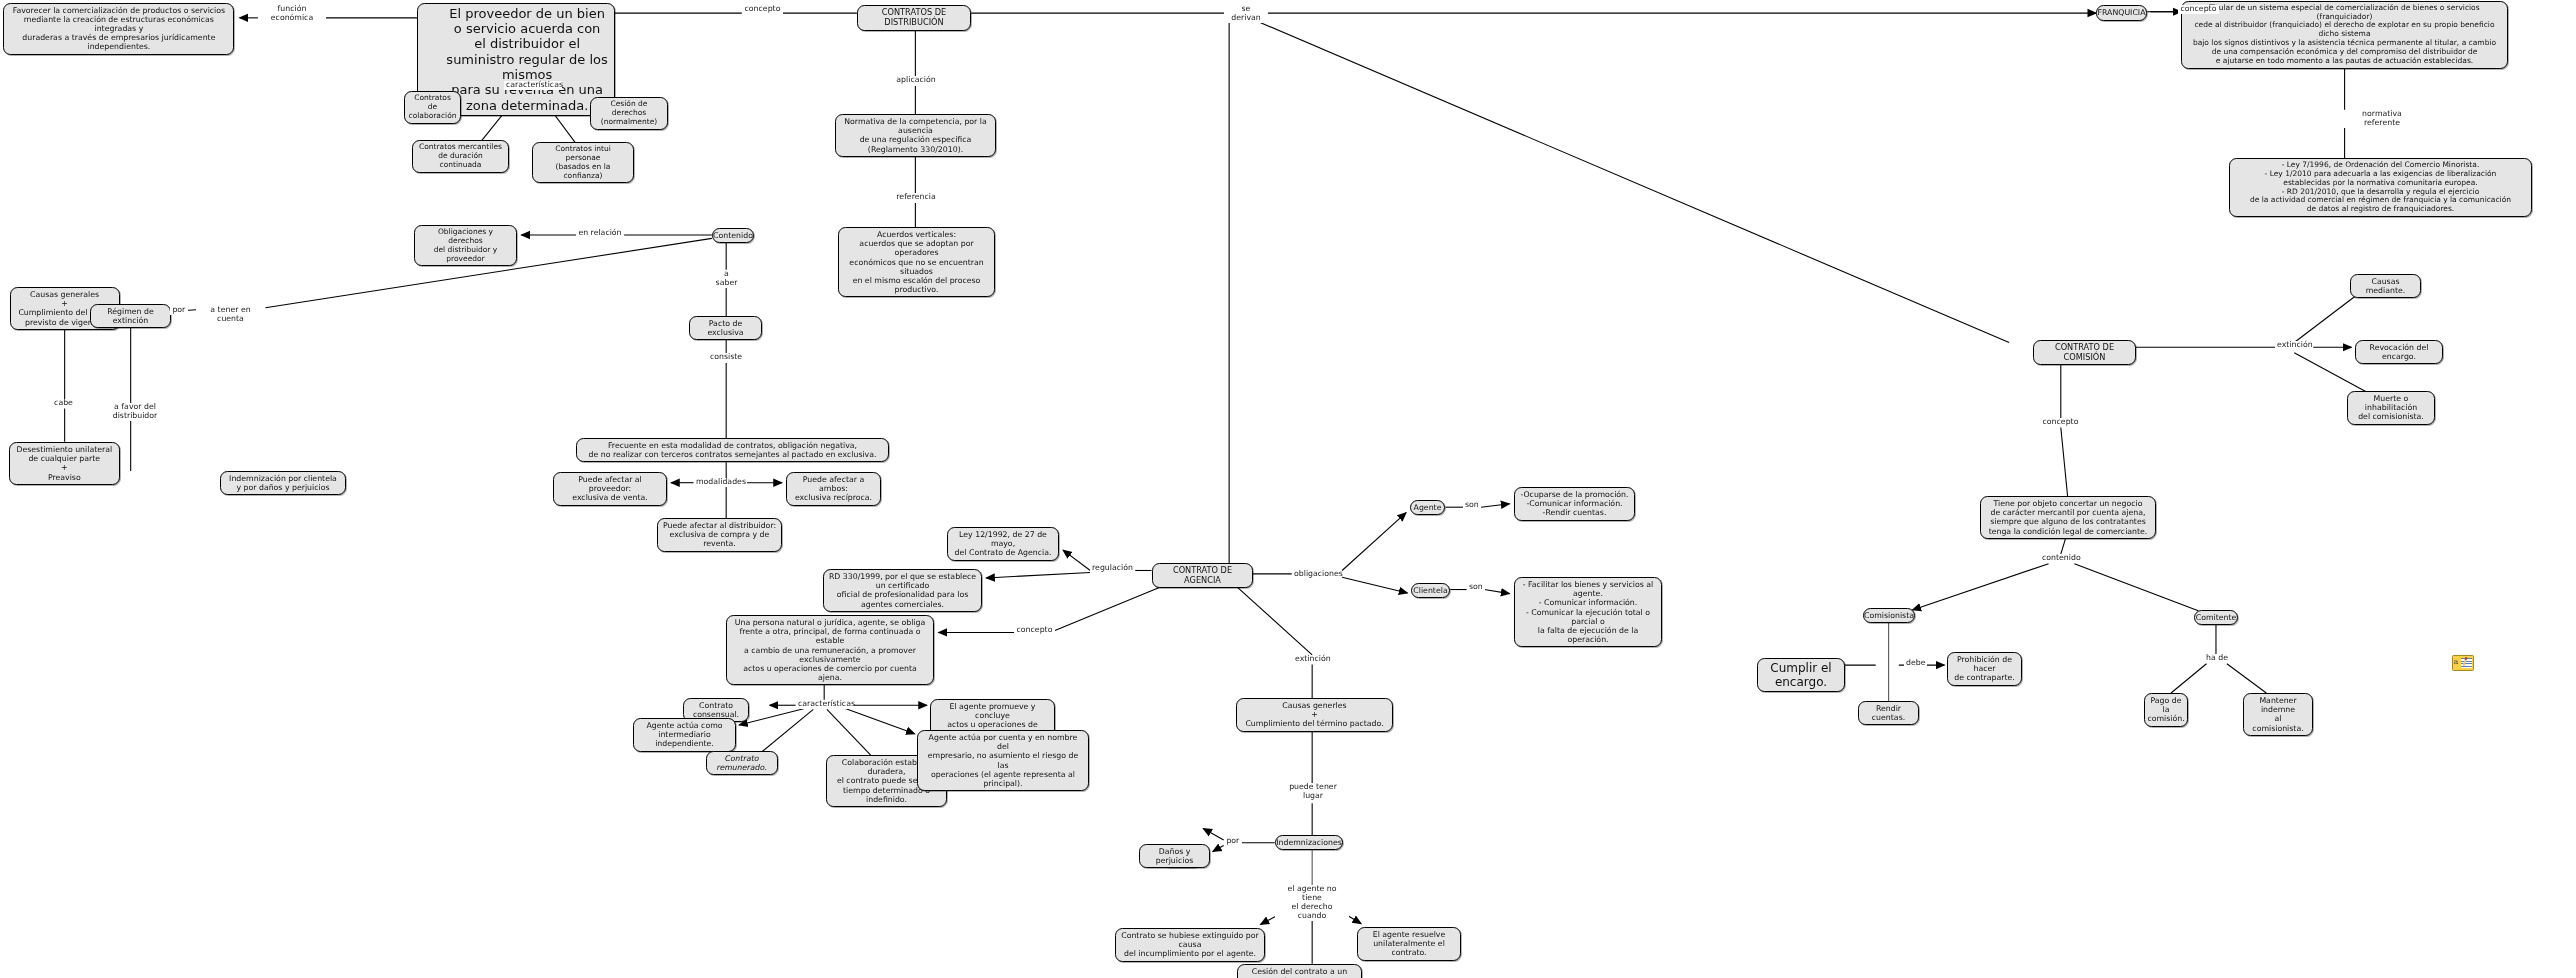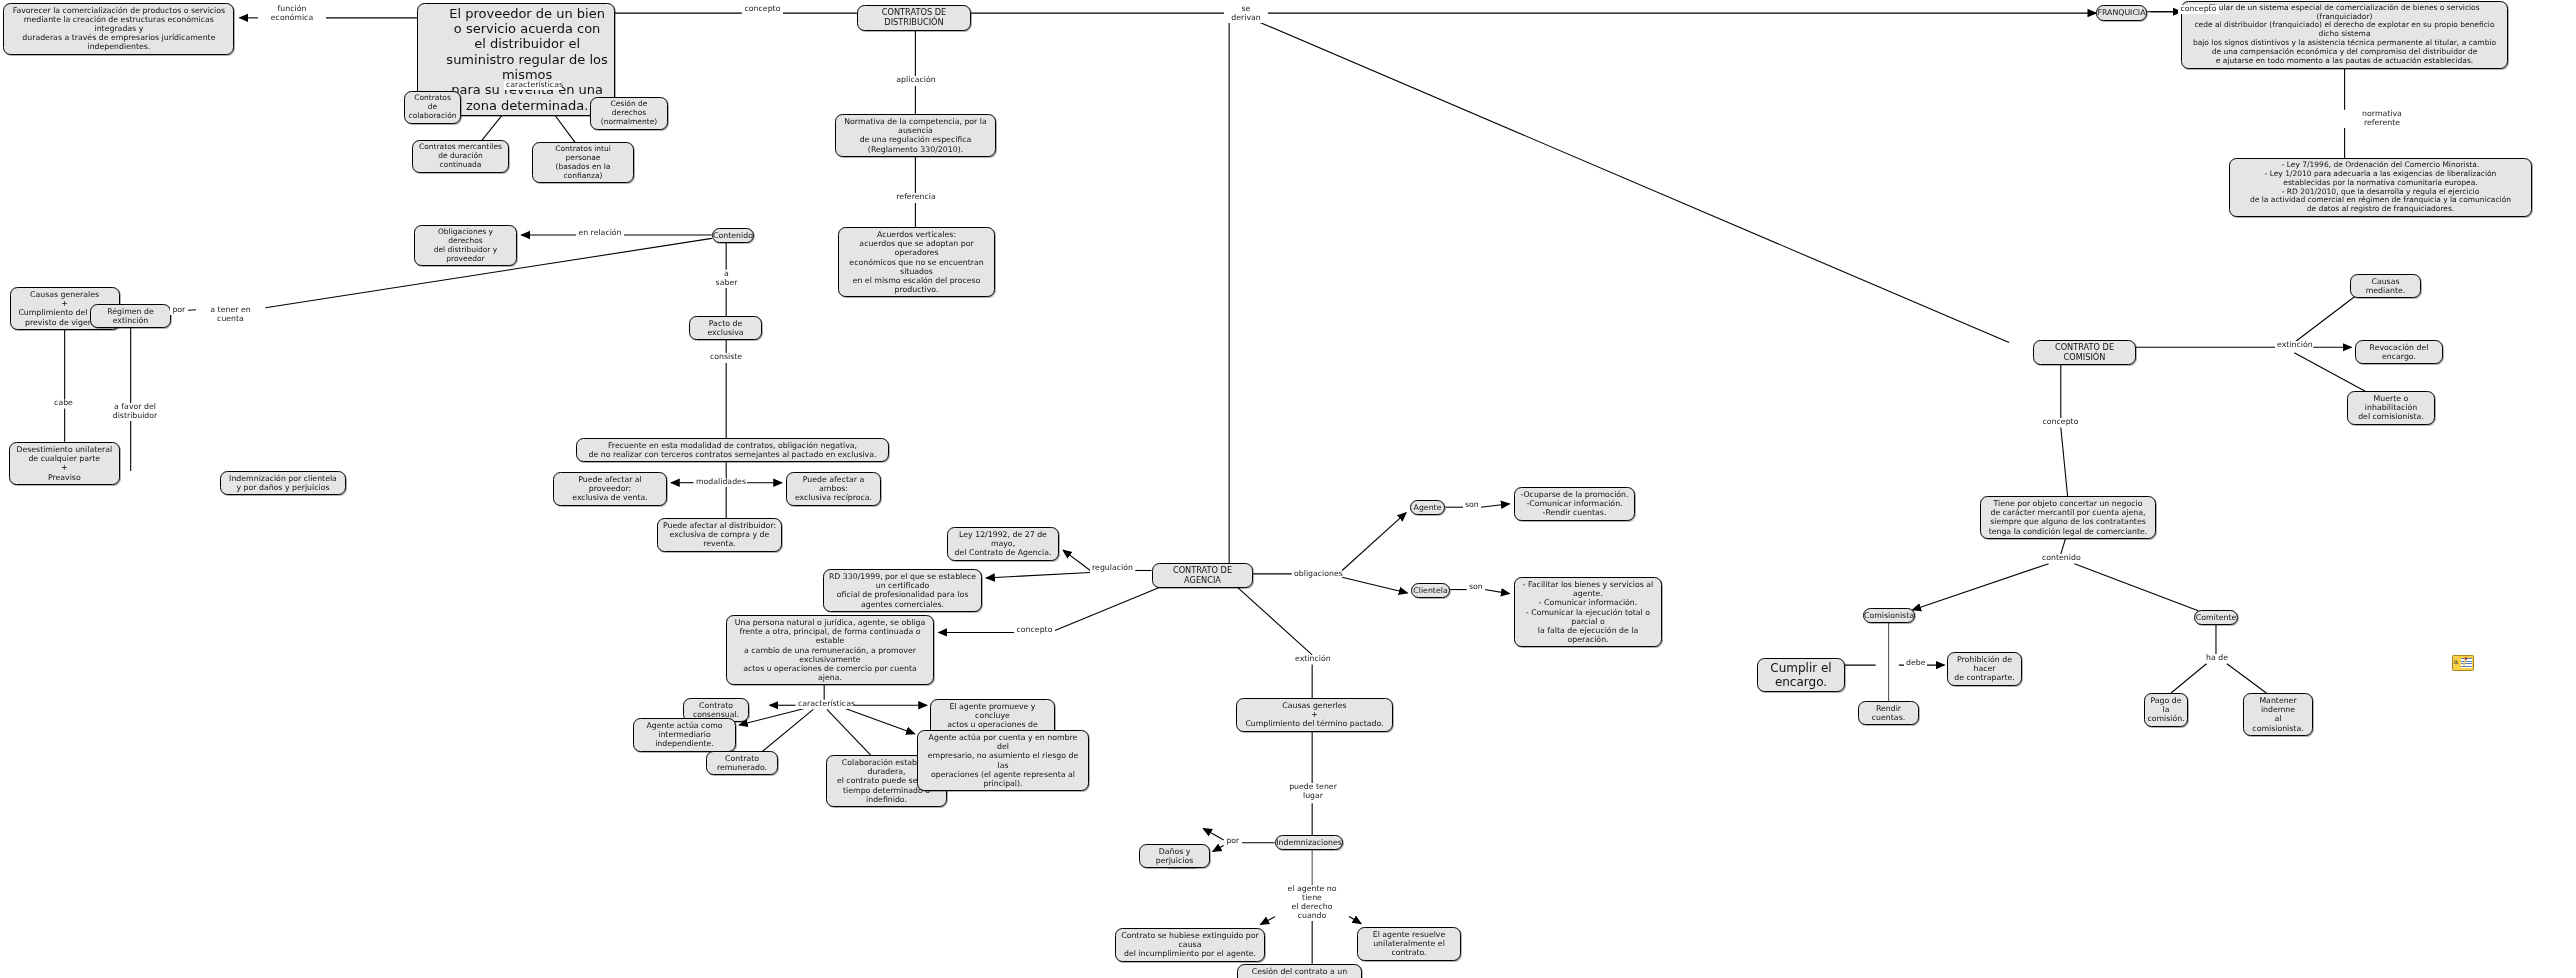--- a/index.html
+++ b/index.html
@@ -265,21 +265,21 @@
       <div class="node" style="left: 823px; top: 569px; width: 159px; min-height: 22.5px; font-size: 7.8px;">RD 330/1999, por el que se establece un certificado
 oficial de profesionalidad para los agentes comerciales.</div>
       <div class="node" style="left: 1152px; top: 563px; width: 101px; min-height: 14.3px; font-size: 8.2px;">CONTRATO DE AGENCIA</div>
       <div class="node" style="left: 726px; top: 615px; width: 208px; min-height: 35px; font-size: 7.8px;">Una persona natural o jurídica, agente, se obliga
 frente a otra, principal, de forma continuada o estable
 a cambio de una remuneración, a promover exclusivamente
 actos u operaciones de comercio por cuenta ajena.</div>
       <div class="node" style="left: 683px; top: 698px; width: 66px; min-height: 14.3px; font-size: 7.8px;">Contrato consensual.</div>
       <div class="node" style="left: 633px; top: 718px; width: 103px; min-height: 22.5px; font-size: 7.8px;">Agente actúa como
 intermediario independiente.</div>
-      <div class="node" style="left: 706px; top: 751px; width: 72px; min-height: 14.3px; font-size: 7.8px;">Contrato remunerado.</div>
+      <div class="node" style="left: 706px; top: 751px; width: 72px; min-height: 14.3px; font-size: 7.8px; font-style: italic;">Contrato remunerado.</div>
       <div class="node" style="left: 826px; top: 755px; width: 121px; min-height: 30px; font-size: 7.8px;">Colaboración estable o duradera,
 el contrato puede ser por
 tiempo determinado o indefinido.</div>
       <div class="node" style="left: 930px; top: 699px; width: 125px; min-height: 22.5px; font-size: 7.8px;">El agente promueve y concluye
 actos u operaciones de comercio.</div>
       <div class="node" style="left: 917px; top: 730px; width: 172px; min-height: 30px; font-size: 7.8px;">Agente actúa por cuenta y en nombre del
 empresario, no asumiento el riesgo de las
 operaciones (el agente representa al principal).</div>
       <div class="node" style="left: 1410px; top: 500px; width: 35px; min-height: 13.6px; font-size: 7.8px;">Agente</div>
       <div class="node" style="left: 1514px; top: 487px; width: 121px; min-height: 29px; font-size: 7.8px;">-Ocuparse de la promoción.

